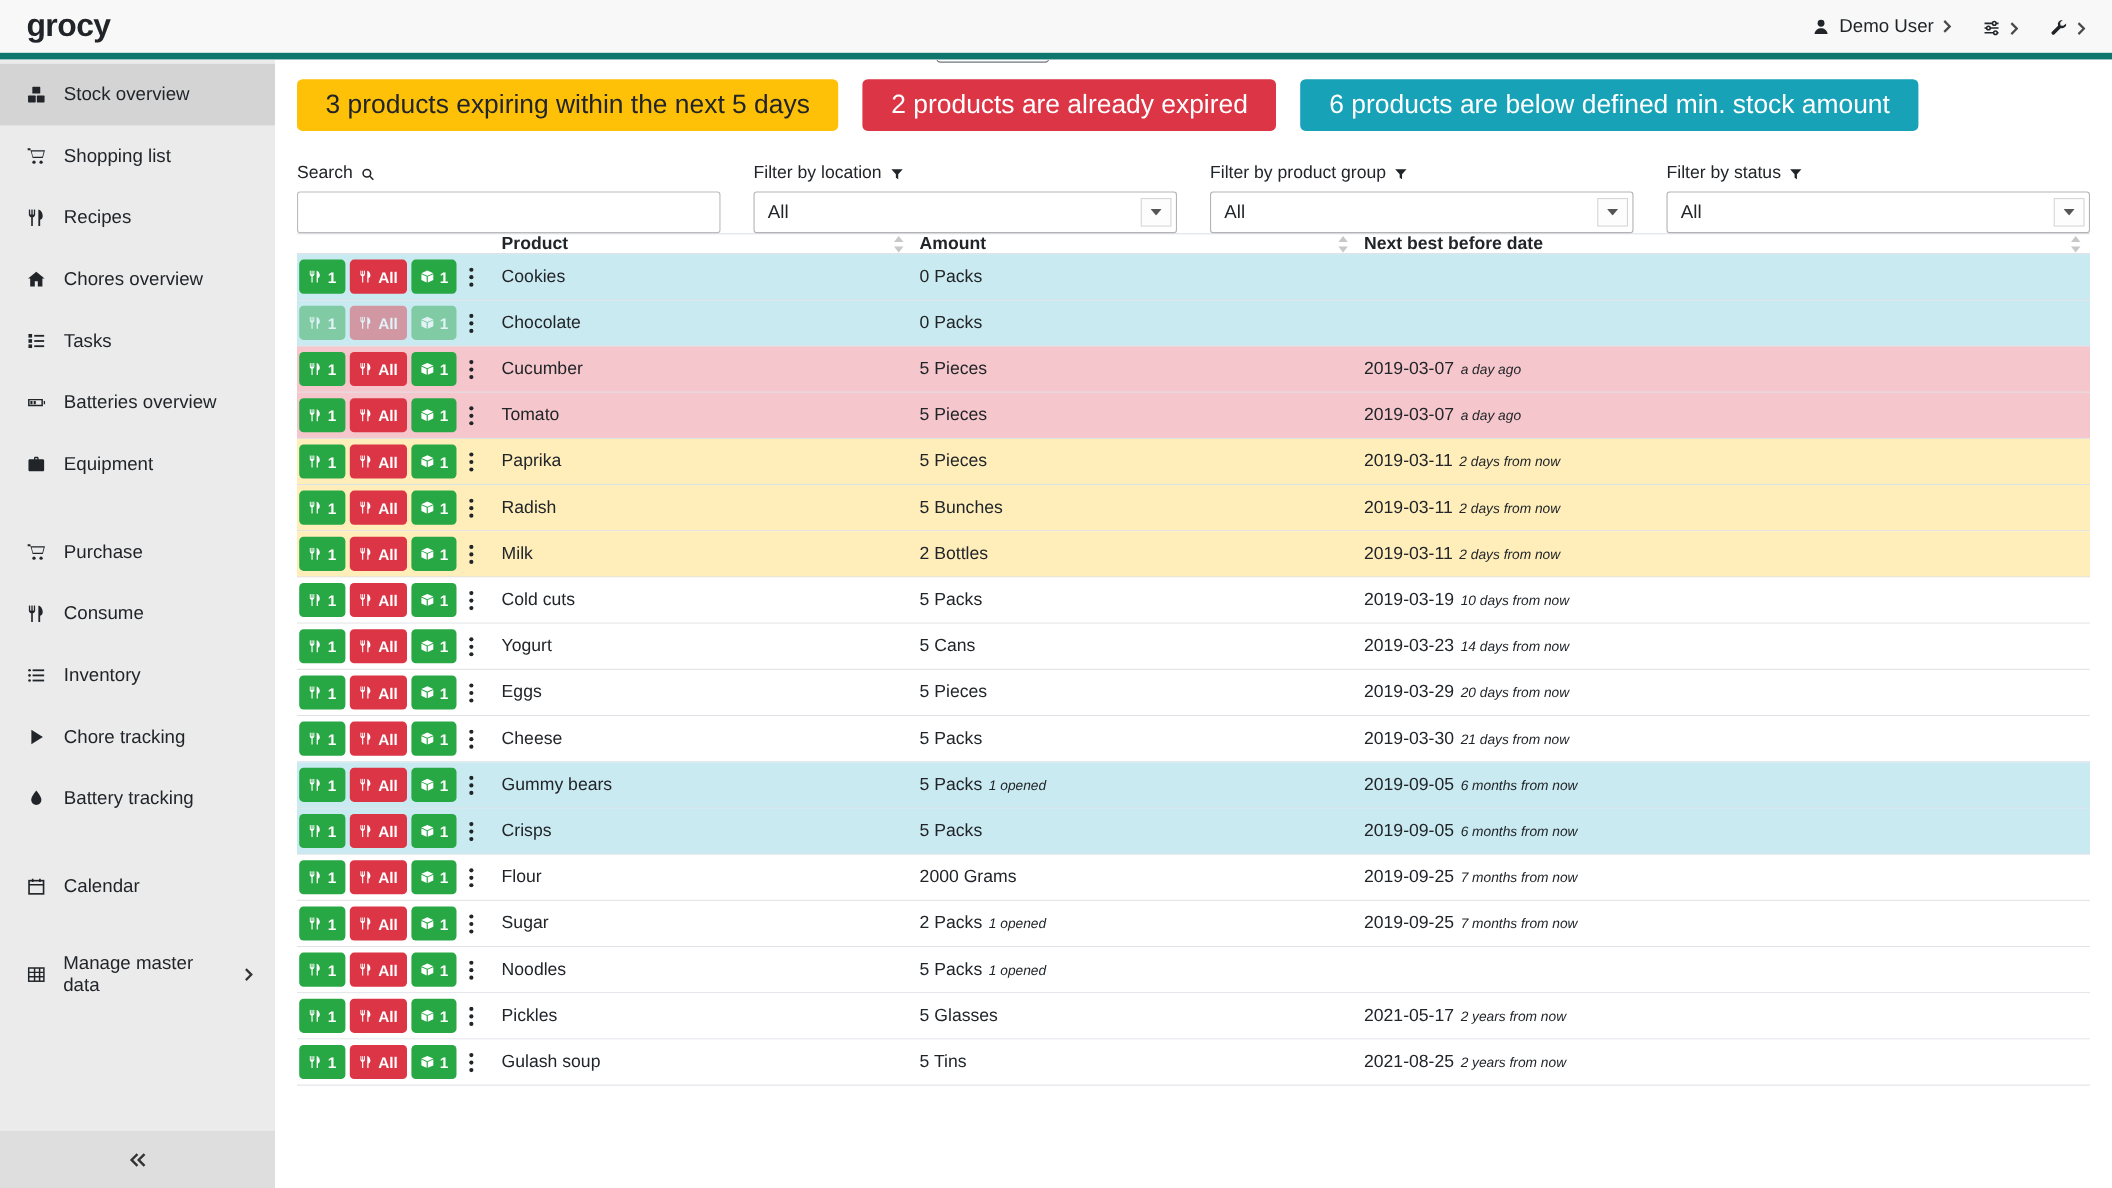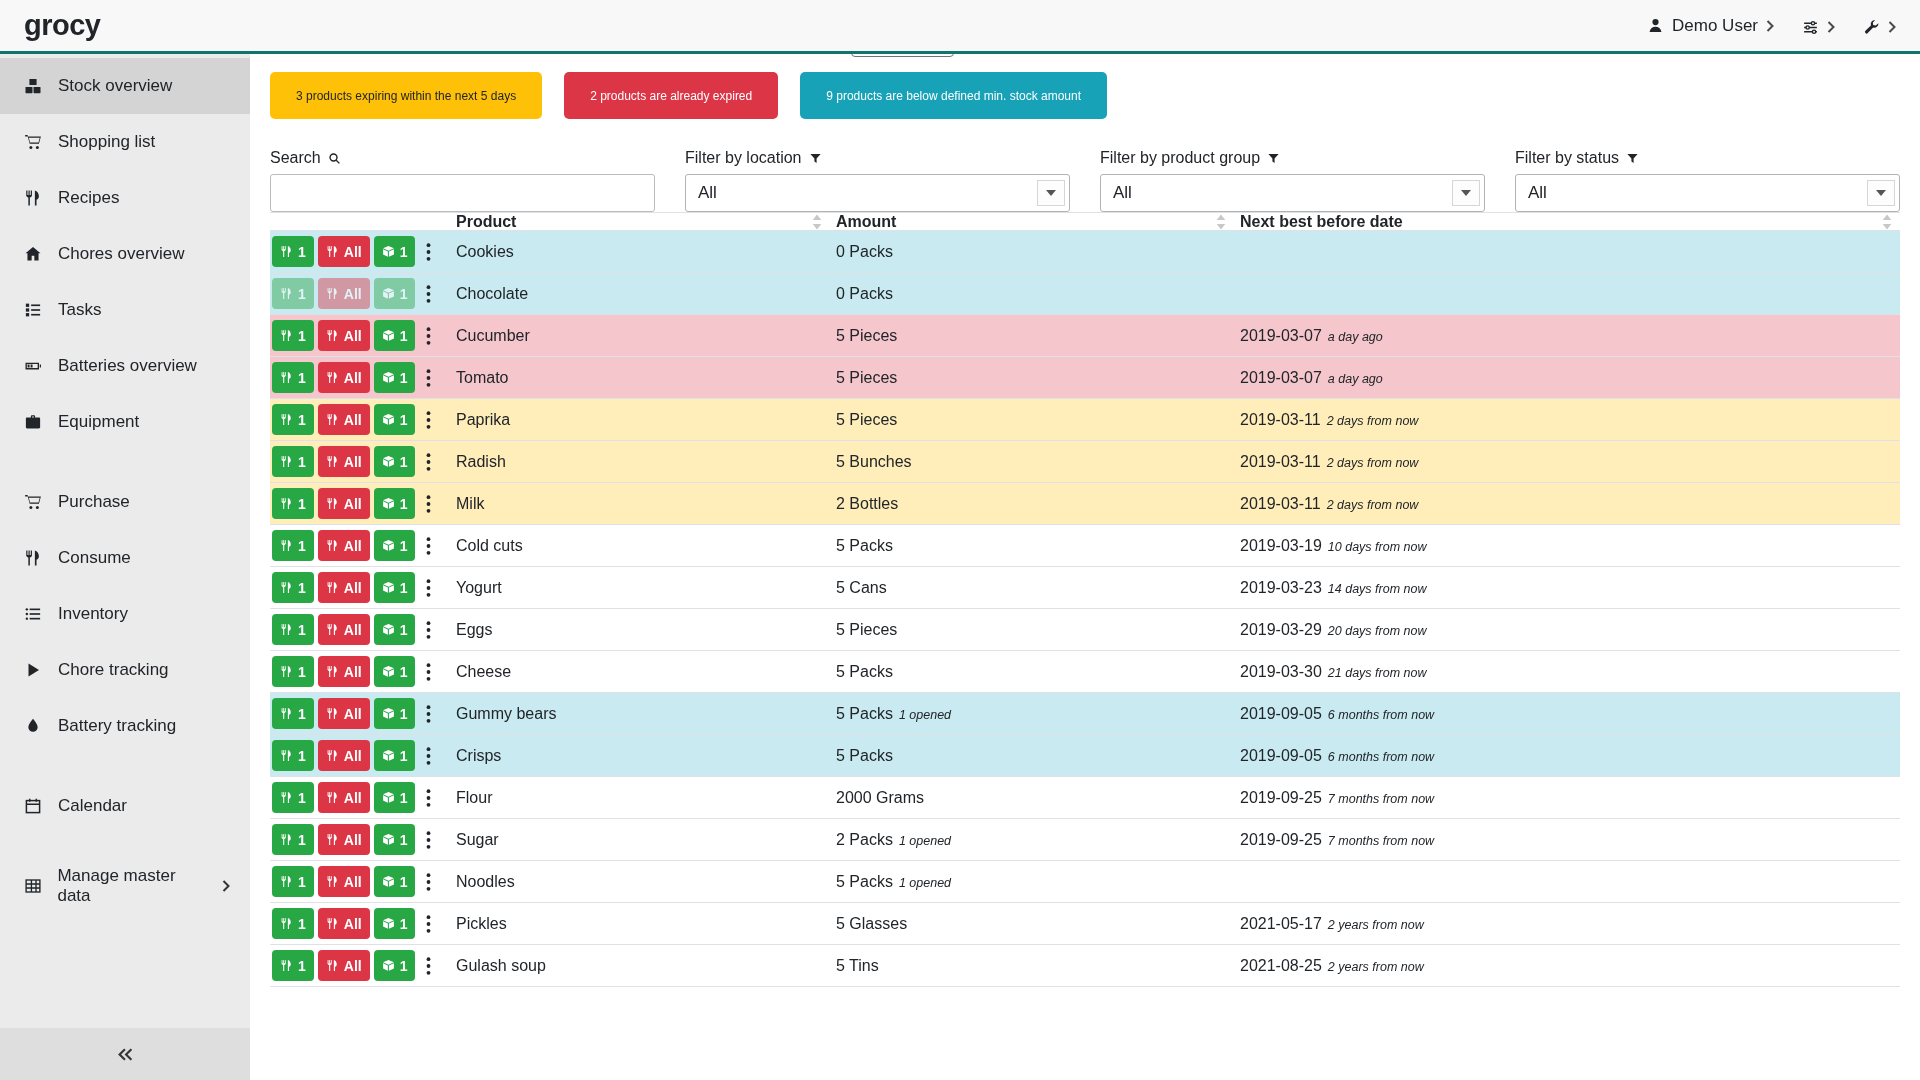--- a/index.html
+++ b/index.html
@@ -1,21 +1,21 @@
 <!DOCTYPE html>
 <html style="--warning: #ffc107; --danger: #dc3545; --info: #17a2b8; --success: #28a745; --row-info: #c9eaf1; --row-danger: #f5c6cb; --row-warning: #ffeeba;"><head>
 <meta charset="utf-8">
 <style>
   * { margin:0; padding:0; box-sizing:border-box; }
   html,body { width:1920px; height:1080px; overflow:hidden; background:#fff; color:#212529;
               font-family:"Liberation Sans", sans-serif; font-size:16px; }
 
   
   .topbar { position:fixed; top:0; left:0; width:1920px; height:54px; background:#f8f8f8;
-            border-bottom:3px solid #0f766e; display:flex; align-items:center;
+            border-bottom:6px solid #0f766e; display:flex; align-items:center;
             justify-content:space-between; padding:0 24px; z-index:20; }
   .logo { font-size:29px; font-weight:700; letter-spacing:-0.5px; cursor:pointer; }
   .top-right { display:flex; align-items:flex-end; gap:28px; }
   .top-item { display:flex; align-items:center; gap:8px; font-size:17px; cursor:pointer; }
   .ticon { font-size:17px; display:flex; color:#212529; }
   .caret { display:flex; color:#4a4a4a; }
 
   
   .sidebar { position:fixed; top:54px; left:0; bottom:0; width:250px; background:#ebebeb;
              display:flex; flex-direction:column; z-index:10; }
@@ -34,21 +34,21 @@
   .title-row { display:flex; align-items:center; gap:16px; height:44px; margin-bottom:12px; }
   .page-title { font-size:34px; font-weight:500; }
   .page-subtitle { font-size:30px; font-weight:400; color:#6d7175; }
   .journal-btn { height:38px; display:inline-flex; align-items:center; gap:8px; padding:0 13px;
                  background:#fff; border:1px solid #6c757d; border-radius:4px; font-size:16px;
                  color:#212529; cursor:pointer; font-family:inherit; }
   .journal-btn .ticon { font-size:15px; }
 
   .alerts { display:flex; gap:22px; margin-bottom:30px; }
   .alert { height:47px; display:inline-flex; align-items:center; padding:0 26px;
-           border-radius:5px; font-size:12px; font-weight:500; cursor:pointer; }
+           border-radius:5px; font-size:24px; font-weight:500; cursor:pointer; }
   .alert-warning { background:var(--warning,#ffc107); color:#212529; }
   .alert-danger  { background:var(--danger,#dc3545);  color:#fff; }
   .alert-info    { background:var(--info,#17a2b8);    color:#fff; }
 
   
   .filters { display:grid; grid-template-columns:repeat(4,1fr); column-gap:30px; }
   .filter-label { display:flex; align-items:center; gap:7px; font-size:16px; margin-bottom:7px; }
   .ficon { display:flex; font-size:13px; color:#212529; }
   .search-input { width:100%; height:38px; border:1px solid #bbb; border-radius:3px;
                   padding:0 10px; font-size:17px; font-family:inherit; background:#fff; }
@@ -300,21 +300,21 @@
             <path fill-rule="evenodd" d="M5 2h14a1 1 0 0 1 1 1v18a1 1 0 0 1-1 1H5a2 2 0 0 1-2-2V4a2 2 0 0 1 2-2zm0 15a1.5 1.5 0 0 0 0 3h13v-3z"></path>
           </svg>
         </span>
       <span>Journal</span>
     </button>
   </div>
 
   <div class="alerts">
     <div class="alert alert-warning">3 products expiring within the next 5 days</div>
     <div class="alert alert-danger">2 products are already expired</div>
-    <div class="alert alert-info">9 products are below defined min. stock amount</div>
+    <div class="alert alert-info">6 products are below defined min. stock amount</div>
   </div>
 
   <div class="filters">
     <div>
       <div class="filter-label">
         <span>Search</span>
         <span class="ficon">
             <svg viewBox="0 0 24 24" width="1em" height="1em" fill="none" stroke="currentColor" stroke-width="2.6">
               <circle cx="10.2" cy="10.2" r="6.4"></circle>
               <path d="M15.2 15.2 21 21"></path>

